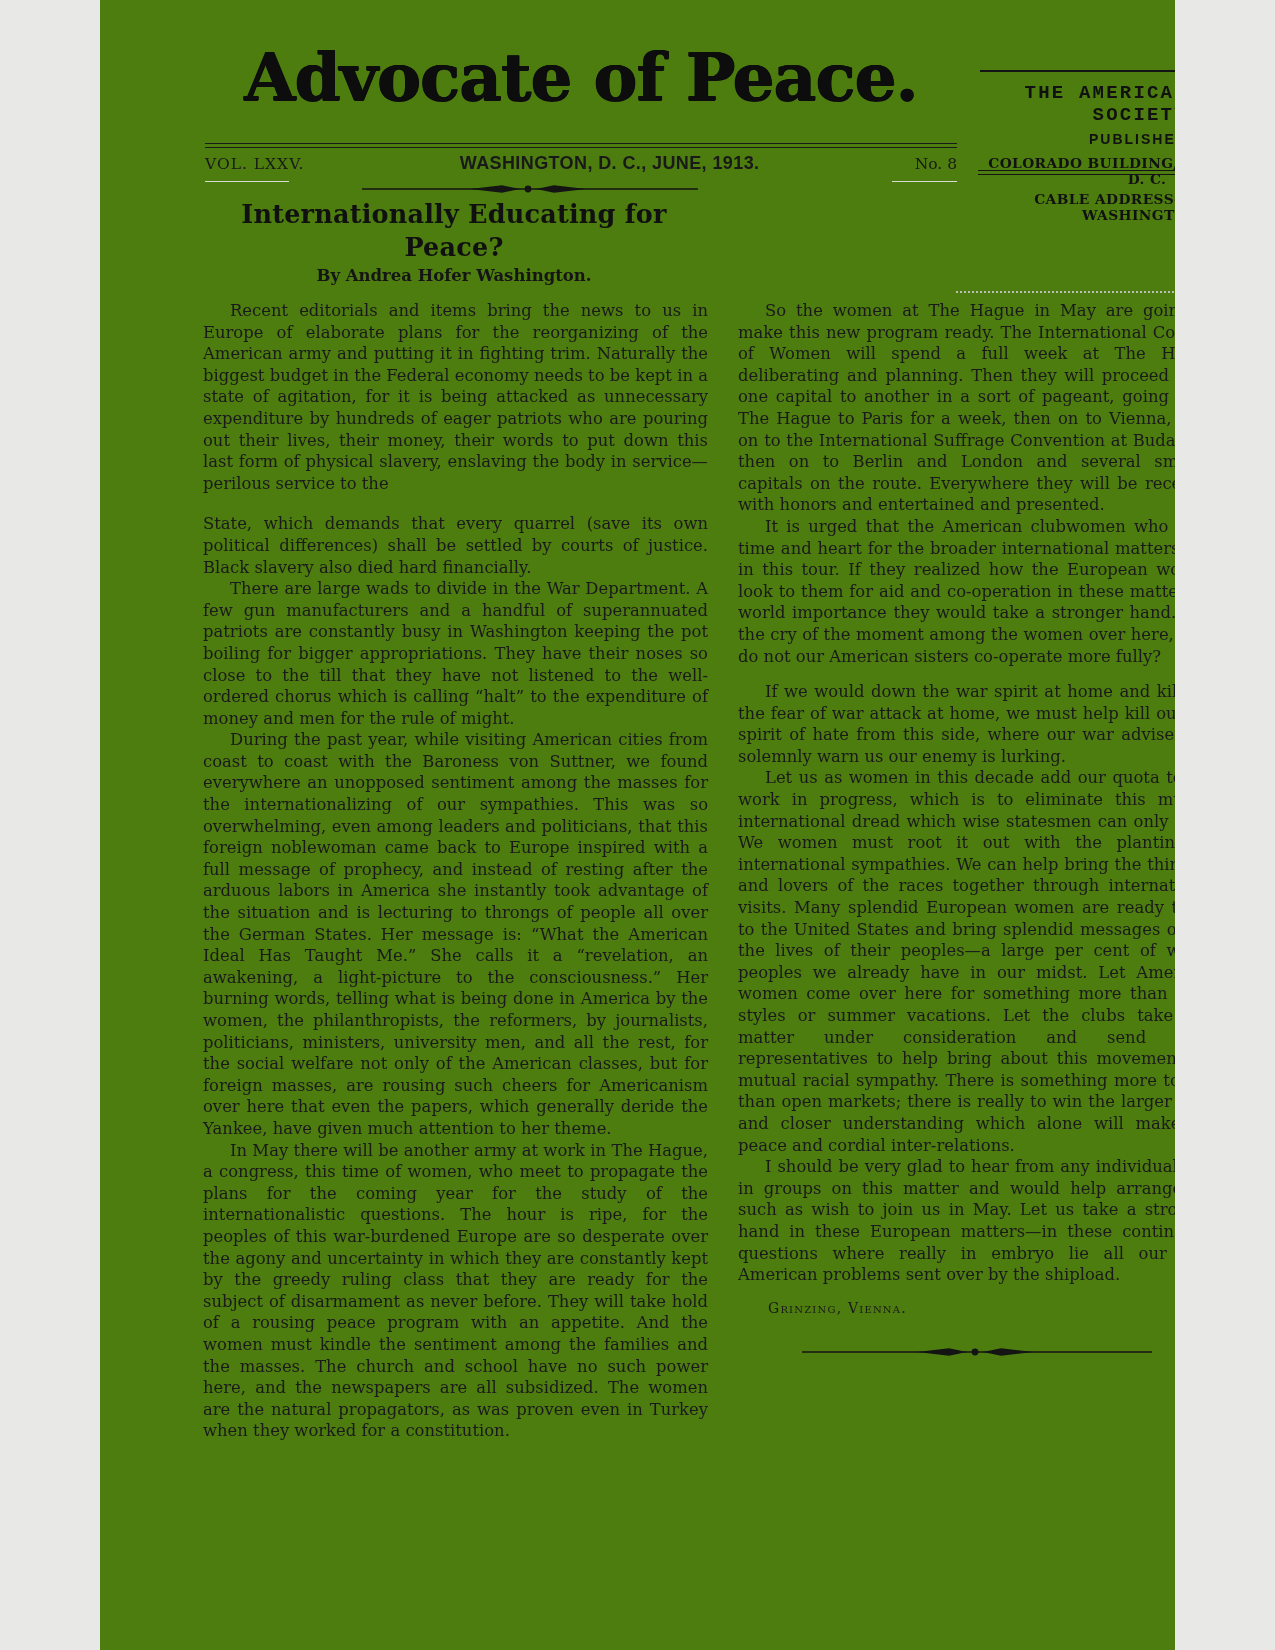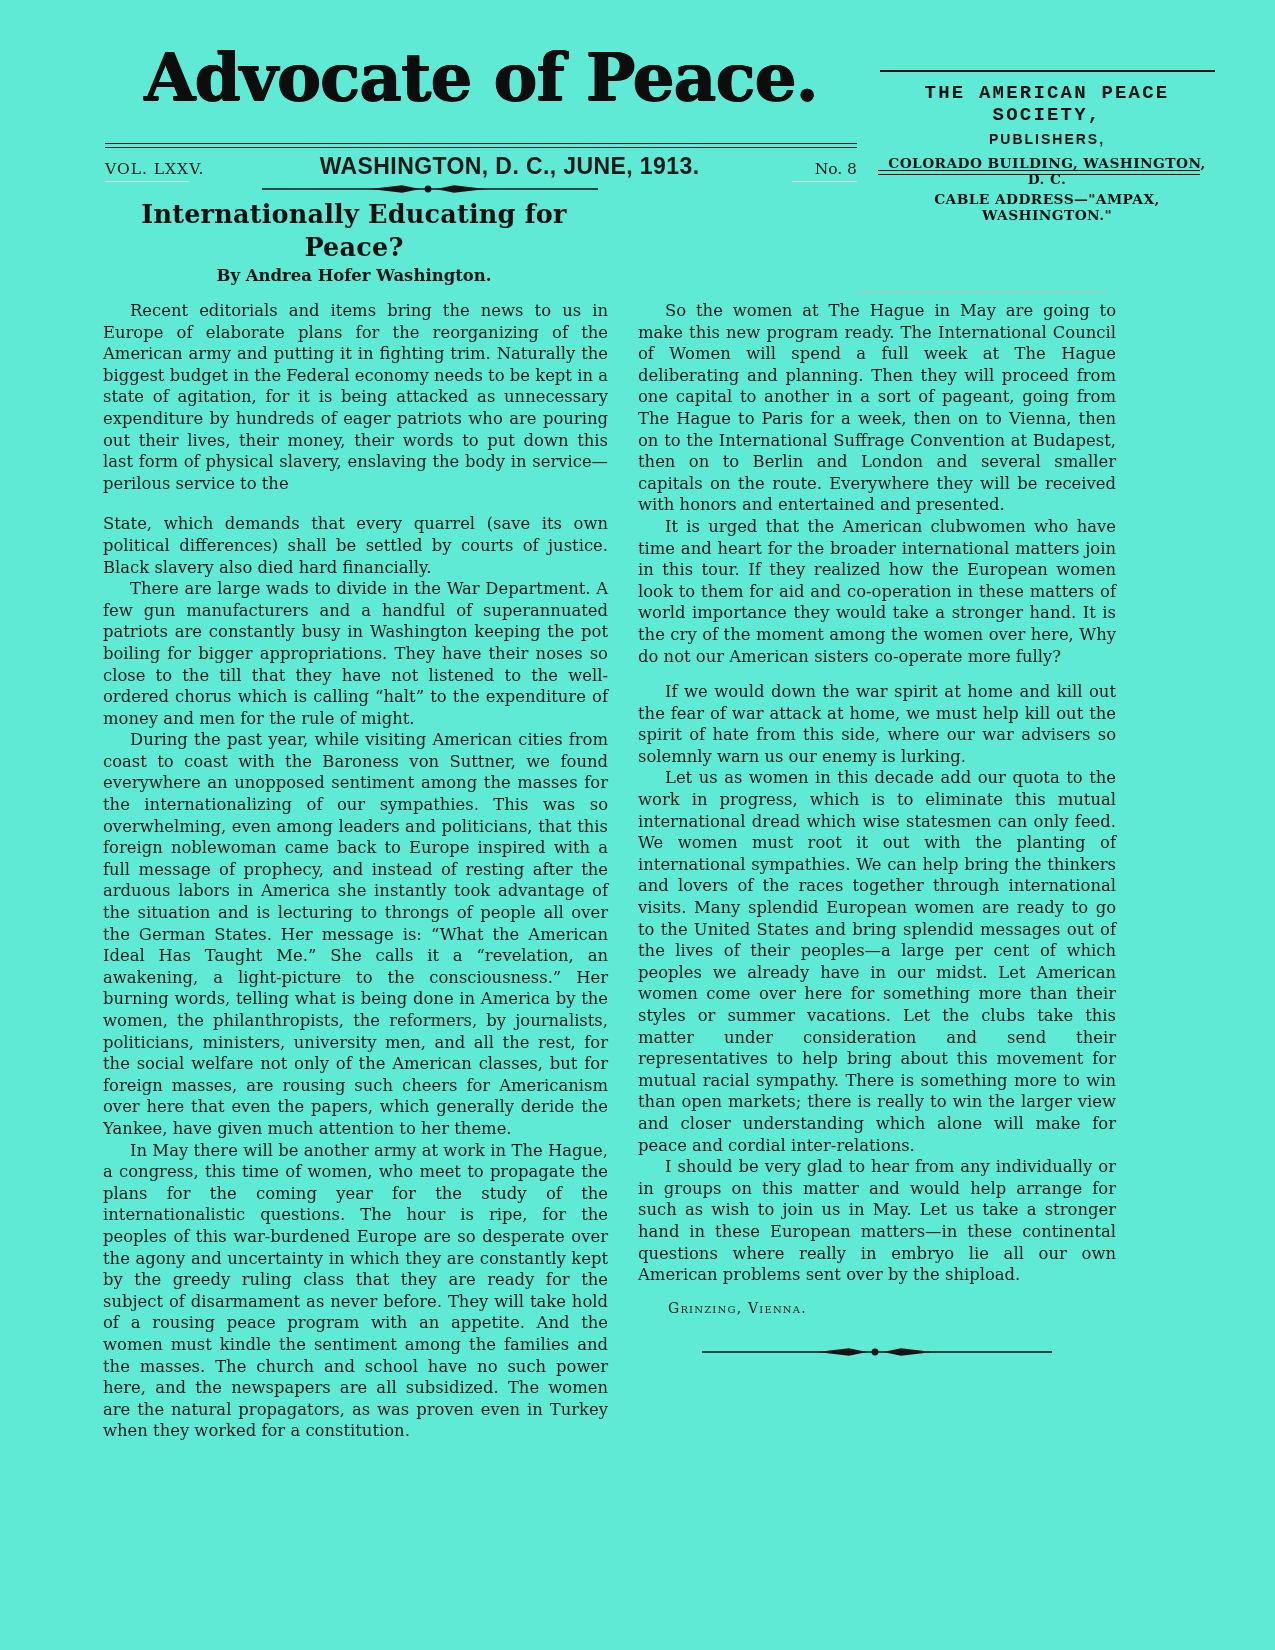--- a/index.html
+++ b/index.html
@@ -1,20 +1,20 @@
 <!DOCTYPE html>
 <html><head>
 <meta charset="utf-8">
 <style>
   html,body { margin:0; padding:0; background:#e8e8e6; }
   .page {
     position:relative;
-    width:1275px; height:1650px;
+    width:1075px; height:1650px;
     margin:0 auto;
-    background:#5eead4;
+    background:#4d7c0f;
     color:#191919;
     font-family:"DejaVu Serif", serif;
     overflow:hidden;
   }
   
   .masthead-title {
     position:absolute; left:105px; top:38px; width:752px;
     text-align:center;
     font-family:"DejaVu Serif", serif;
     font-weight:700;
@@ -28,21 +28,21 @@
     position:absolute; left:105px; top:143px; width:752px; height:3px;
     border-top:1.7px solid #1a1a1a; border-bottom:1.7px solid #1a1a1a;
   }
   .issue-row {
     position:absolute; left:105px; top:153px; width:752px;
     display:flex; justify-content:space-between; align-items:baseline;
   }
   .issue-vol { font-size:15.5px; letter-spacing:1px; }
   .issue-dateline {
     font-family:"Liberation Sans", sans-serif;
-    font-weight:700; font-size:23px; letter-spacing:0.4px;text-align:right;
+    font-weight:700; font-size:18px; letter-spacing:0.4px;text-align:right;
   }
   .issue-no { font-size:15.5px; }
   .issue-subrule-left {
     position:absolute; left:105px; top:181px; width:84px;
     border-top:1.5px solid #d9d9d5;
   }
   .issue-subrule-right {
     position:absolute; left:792px; top:181px; width:65px;
     border-top:1.5px solid #d9d9d5;
   }

